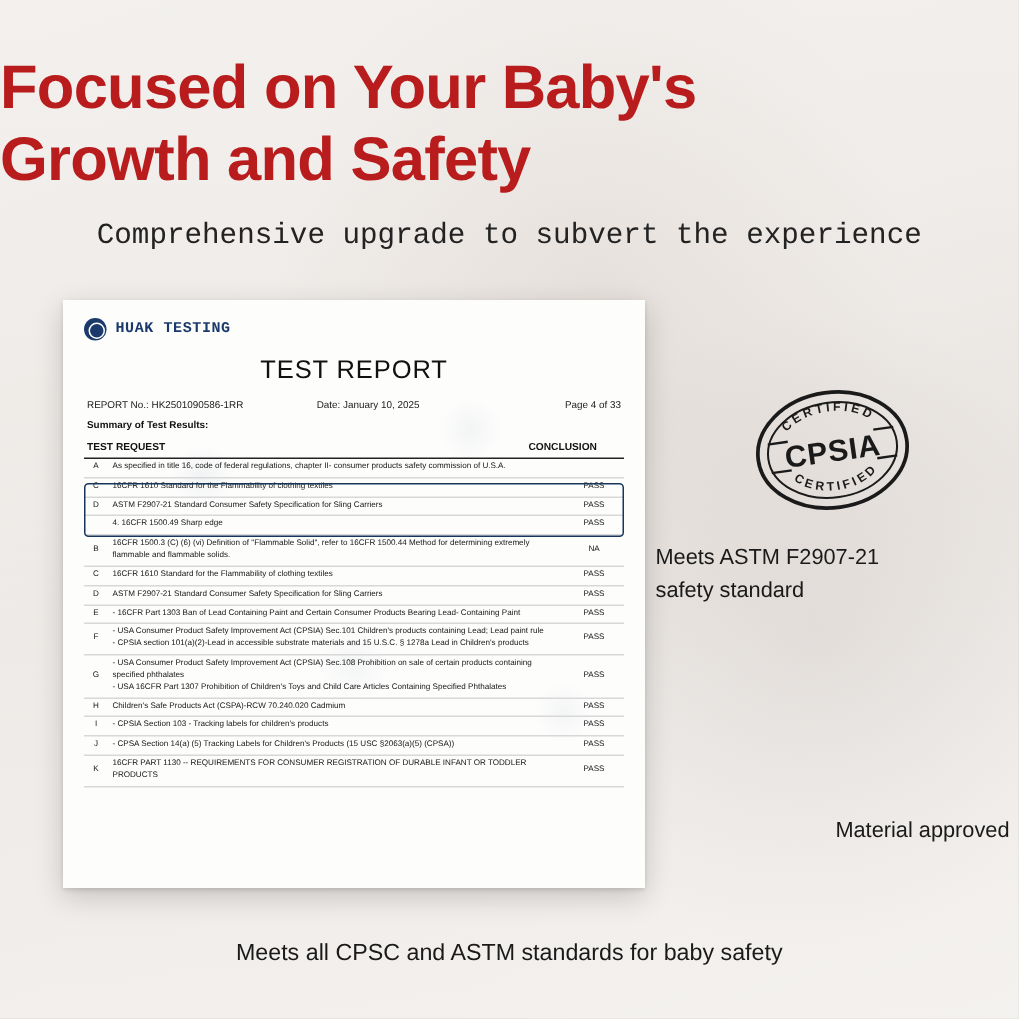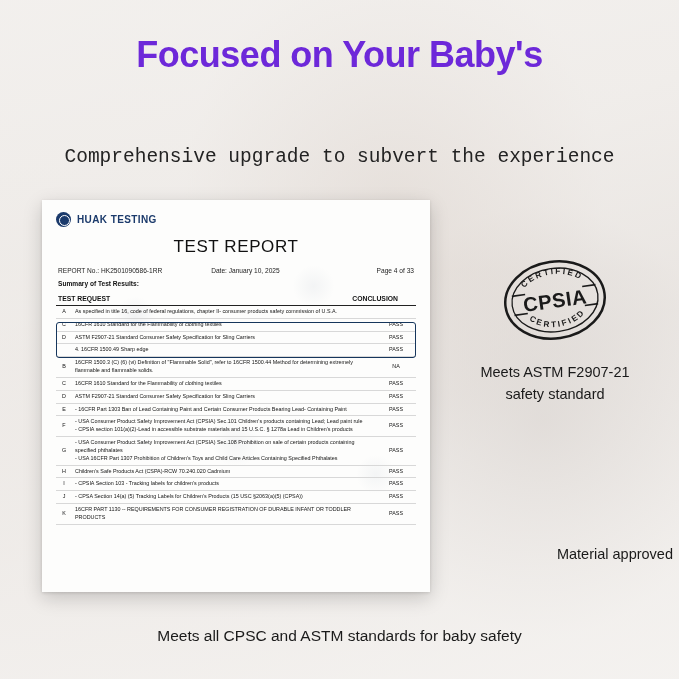--- a/index.html
+++ b/index.html
@@ -19,23 +19,23 @@
       linear-gradient(160deg, #e6e1dc 0%, #ded7d1 35%, #cfc6bf 60%, #e7e3df 100%);
   }
   .bg-overlay {
     position: absolute; inset: 0;
     background: linear-gradient(180deg, rgba(245,243,241,0.82) 0%, rgba(245,243,241,0.70) 40%, rgba(246,244,242,0.86) 100%);
   }
   .content { position: absolute; inset: 0; }
 
   .headline {
     position: absolute; top: 34px; left: 0; right: 0;
-    text-align: center;
-    font-size: 36px; line-height: 1.18;
-    font-weight: 700; color: #6d28d9;
+    text-align: left;
+    font-size: 41px; line-height: 1.18;
+    font-weight: 700; color: #b91c1c;
     letter-spacing: -0.5px;
   }
   .subhead {
     position: absolute; top: 146px; left: 0; right: 0;
     text-align: center;
     font-size: 19.5px; color: #232323; font-weight: 400; font-family: Liberation Mono, monospace;
   }
 
   
   .doc {
@@ -58,21 +58,21 @@
   .doc-brand { display: flex; align-items: center; gap: 6px; }
   .doc-logo {
     width: 15px; height: 15px; border-radius: 50%;
     background: #1b3a6b; position: relative; flex: none;
   }
   .doc-logo::after {
     content: ""; position: absolute; left: 3px; top: 3px;
     width: 9px; height: 9px; border-radius: 50%;
     border: 1.6px solid #fff;
   }
-  .doc-brand-text { font-size: 10px; font-weight: 700; color: #1b3a6b; letter-spacing: 0.4px; }
+  .doc-brand-text { font-size: 10px; font-weight: 700; color: #1b3a6b; letter-spacing: 0.4px; font-family: Liberation Mono, monospace; }
   .doc-title {
     text-align: center; font-size: 17px; font-weight: 400;
     color: #111; letter-spacing: 0.6px; margin-top: 10px;
   }
   .doc-meta {
     display: flex; justify-content: space-between;
     font-size: 6.6px; color: #222; margin-top: 10px; padding: 0 2px;
   }
   .doc-meta span:nth-child(2) { margin-left: -48px; }
   .doc-summary {
@@ -106,21 +106,21 @@
 
   
   .cpsia-stamp {
     position: absolute; left: 497px; top: 252px;
     width: 116px; height: 96px;
   }
   .cpsia-stamp svg { width: 100%; height: 100%; }
 
   .meets-f2907 {
     position: absolute; left: 437px; top: 362px; width: 236px;
-    text-align: center; font-size: 14.5px; color: #1a1a1a; line-height: 1.5;
+    font-size: 14.5px; color: #1a1a1a; line-height: 1.5;
   }
 
   .astm-logo {
     position: absolute; left: 500px; top: 428px;
     width: 112px; height: 96px;
   }
   .astm-logo svg { width: 100%; height: 100%; }
 
   .material-approved {
     position: absolute; left: 437px; top: 546px; width: 236px;
@@ -135,20 +135,21 @@
 </head>
 <body>
 
 <div class="bg-photo"></div>
 <div class="bg-overlay"></div>
 
 <div class="content">
 
   <div class="headline">
     <div>Focused on Your Baby's</div>
+    <div>Growth and Safety</div>
   </div>
 
   <div class="subhead">Comprehensive upgrade to subvert the experience</div>
 
   <div class="doc">
     <div class="doc-watermark"></div>
     <div class="doc-inner">
 
       <div class="doc-brand">
         <div class="doc-logo"></div>

